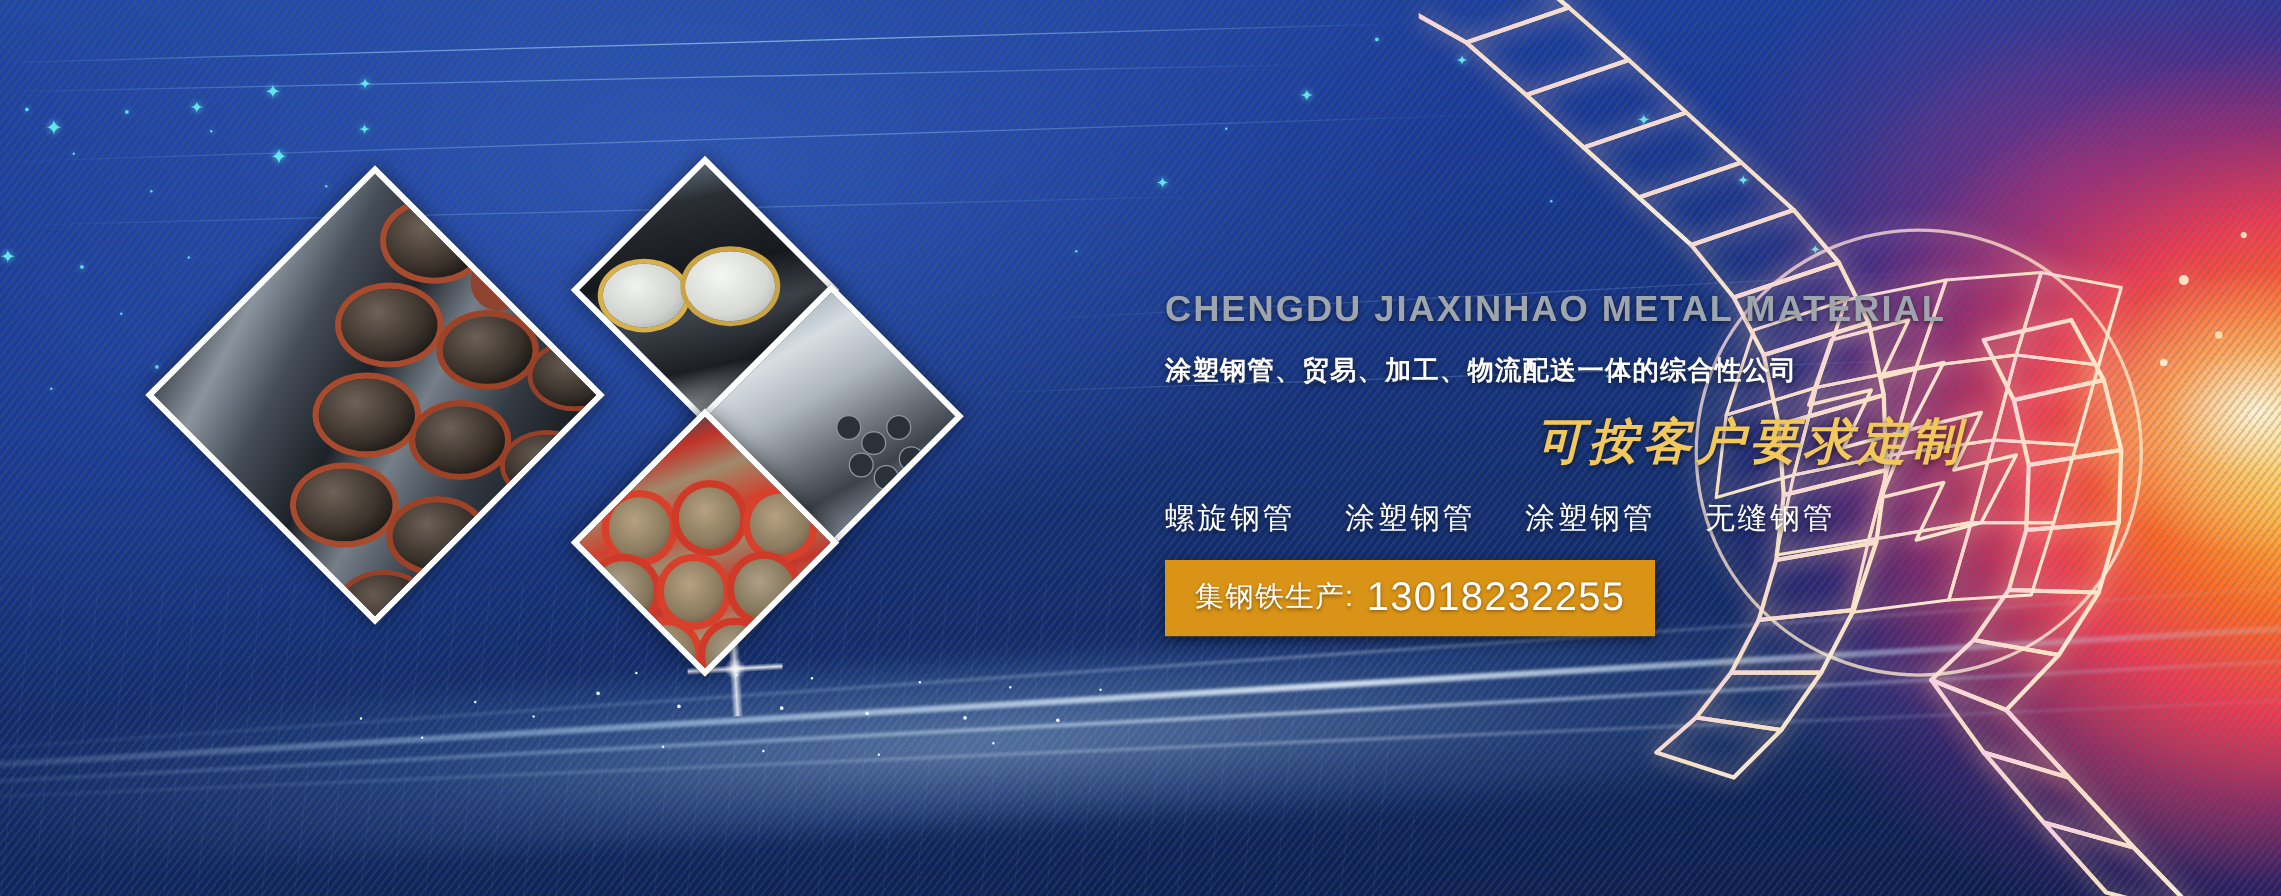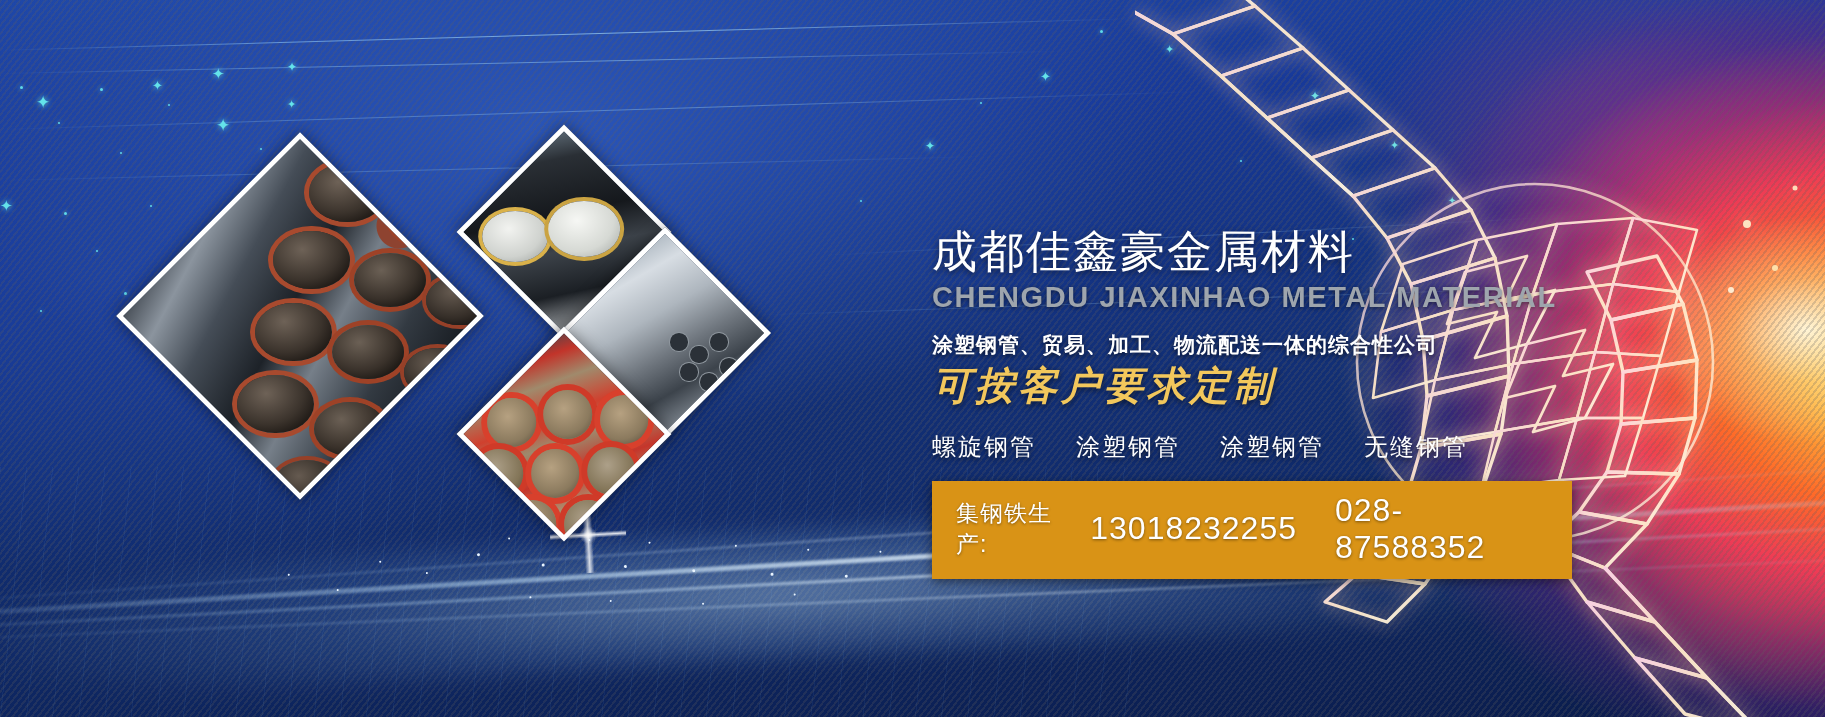--- a/index.html
+++ b/index.html
@@ -142,23 +142,25 @@
     font-size:29px; font-weight:700; color:#9ea5ad; letter-spacing:1.6px;
     margin-top:4px; text-shadow:0 1px 4px rgba(0,0,0,.5);
   }
   .slogan{
     margin-top:17px;
     font-size:21px; font-weight:700; color:#ffffff; letter-spacing:1px;
     font-family:"Liberation Serif", serif;
     text-shadow:0 2px 5px rgba(0,0,0,.65);
   }
   .custom{
+    margin-top:16px;
     font-size:39px; font-weight:700; color:#f2c75c; letter-spacing:4px;
     font-family:"Liberation Serif", serif; font-style:italic;
     text-shadow:0 2px 6px rgba(0,0,0,.6);
+    text-align:right;
   }
   .products{
     margin-top:18px;
     display:flex; gap:40px;
     font-size:24px; color:#ffffff; letter-spacing:2px;
     text-shadow:0 2px 5px rgba(0,0,0,.6);
   }
   .contact{
     margin-top:18px;
     display:inline-flex; align-items:center;
@@ -369,32 +371,30 @@
         <div class="ring" style="left:15%;top:56%;width:19%;height:19%;background:radial-gradient(circle at 42% 38%, #ada089 0%, #837558 62%, #574d3d 92%);box-shadow:0 0 0 6px #cf3a28;"></div>
         <div class="ring" style="left:37%;top:56%;width:19%;height:19%;background:radial-gradient(circle at 42% 38%, #b6a181 0%, #8b7a5e 62%, #5e5341 92%);box-shadow:0 0 0 6px #d8402c;"></div>
         <div class="ring" style="left:59%;top:55%;width:19%;height:19%;background:radial-gradient(circle at 42% 38%, #ada089 0%, #837558 62%, #574d3d 92%);box-shadow:0 0 0 6px #cf3a28;"></div>
         <div class="ring" style="left:28%;top:76%;width:19%;height:19%;background:radial-gradient(circle at 42% 38%, #b6a181 0%, #8b7a5e 62%, #5e5341 92%);box-shadow:0 0 0 6px #d8402c;"></div>
         <div class="ring" style="left:50%;top:76%;width:19%;height:19%;background:radial-gradient(circle at 42% 38%, #ada089 0%, #837558 62%, #574d3d 92%);box-shadow:0 0 0 6px #cf3a28;"></div>
       </div>
     </div>
   </div>
 
   <div class="textblock">
-    <div class="title-cn">成都佳鑫豪金属材料</div>
     <div class="title-en">CHENGDU JIAXINHAO METAL MATERIAL</div>
     <div class="slogan">涂塑钢管、贸易、加工、物流配送一体的综合性公司</div>
     <div class="custom">可按客户要求定制</div>
 
     <div class="products">
       <span>螺旋钢管</span>
       <span>涂塑钢管</span>
       <span>涂塑钢管</span>
       <span>无缝钢管</span>
     </div>
 
     <div class="contact">
       <span class="contact-label">集钢铁生产:</span>
       <span class="contact-num">13018232255</span>
-      <span class="contact-num contact-num2">028-87588352</span>
     </div>
   </div>
 
 </div>
 
 </body></html>

